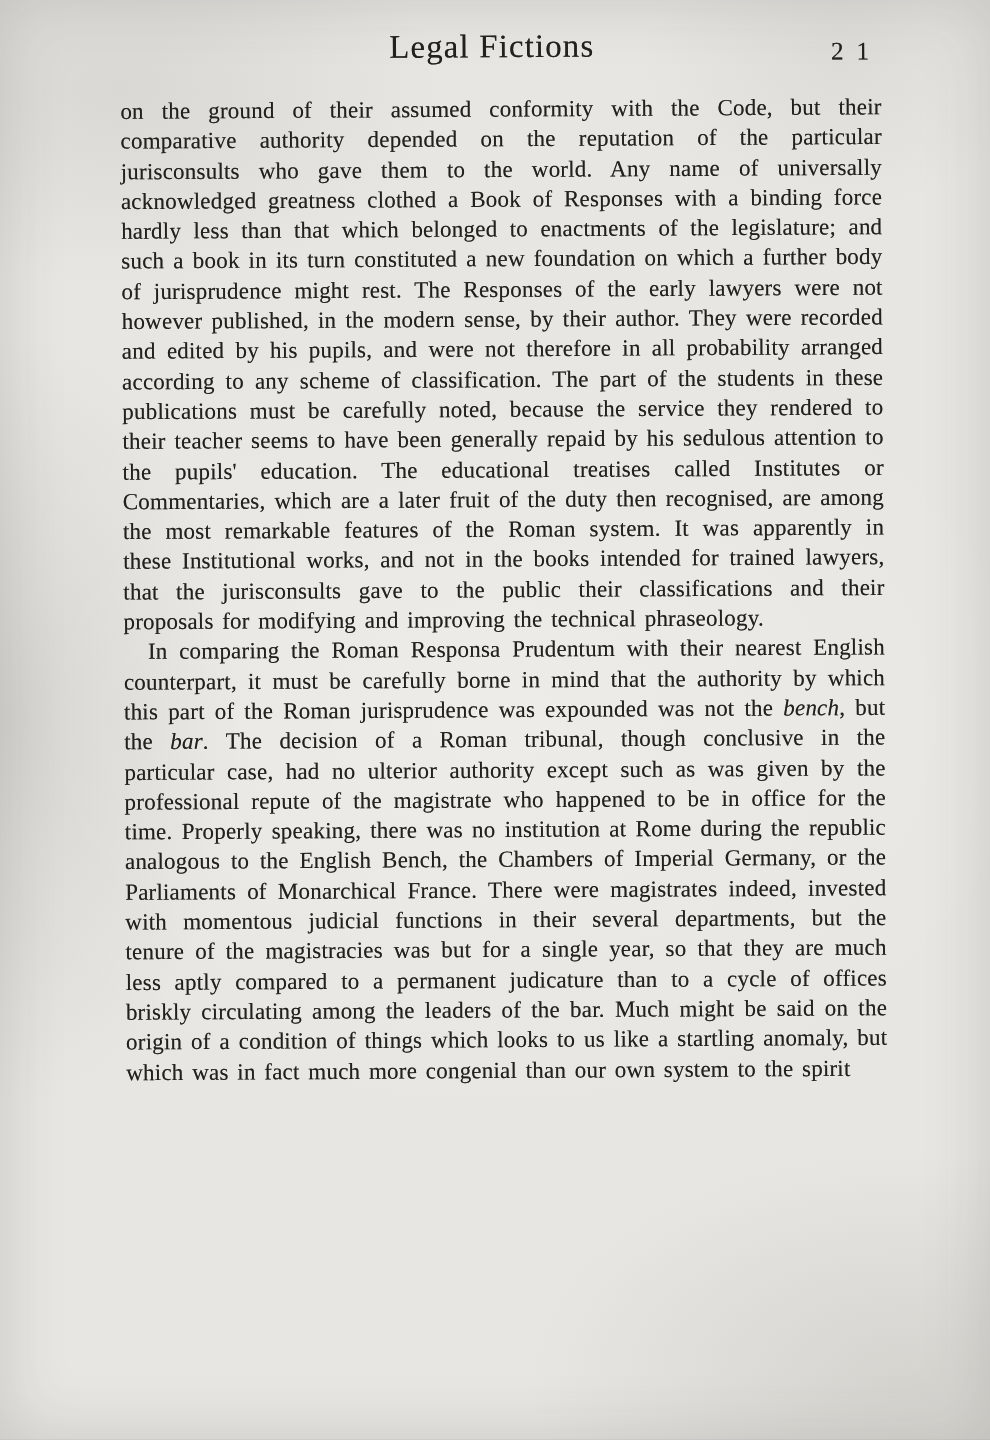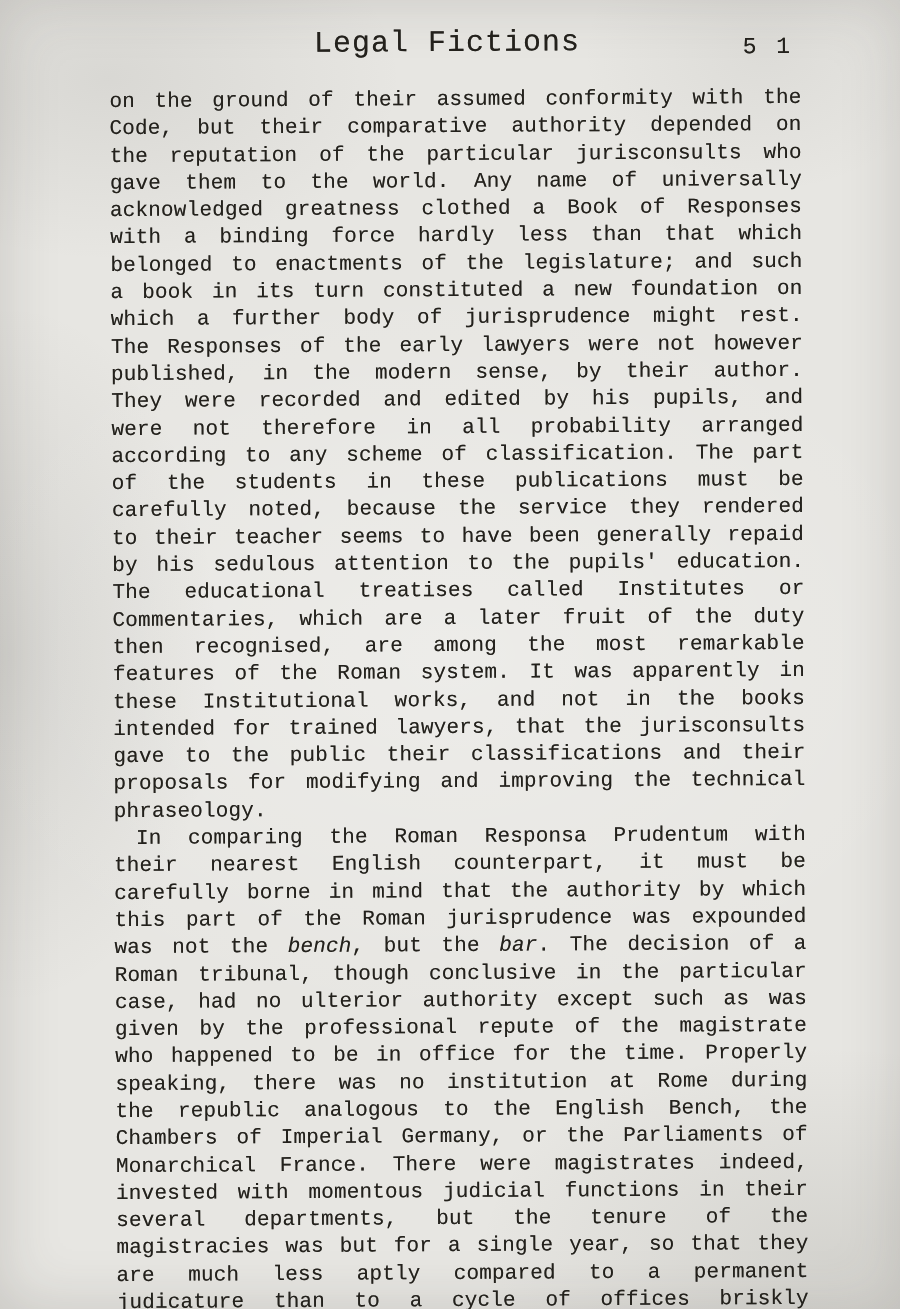--- a/index.html
+++ b/index.html
@@ -14,21 +14,21 @@
     margin: 0 auto;
     overflow: hidden;
     background:
       radial-gradient(ellipse 420px 260px at 12% 6%, rgba(90,90,85,0.10), transparent 70%),
       radial-gradient(ellipse 300px 500px at 1% 50%, rgba(80,80,75,0.12), transparent 70%),
       radial-gradient(ellipse 500px 300px at 92% 96%, rgba(80,80,70,0.12), transparent 70%),
       radial-gradient(ellipse 260px 200px at 85% 4%, rgba(100,100,95,0.08), transparent 70%),
       radial-gradient(ellipse 700px 500px at 50% 50%, rgba(255,255,255,0.25), transparent 75%),
       var(--paper, #e7e6e2);
     box-shadow: inset 0 0 60px rgba(60,58,52,0.18);
-    font-family: Liberation Mono, monospace;
+    font-family: Liberation Serif, serif;
     color: var(--ink, #21201c);
   }
   .scan-tilt {
     position: absolute;
     inset: 0;
     transform: rotate(-0.35deg);
     transform-origin: 50% 40%;
   }
   .header {
     position: relative;
@@ -72,20 +72,20 @@
     font-style: italic;
   }
 </style>
 </head>
 <body>
 
 <div class="page">
   <div class="scan-tilt">
     <div class="header">
       <h1 class="title">Legal Fictions</h1>
-      <span class="page-number">5 1</span>
+      <span class="page-number">2 1</span>
     </div>
     <div class="body-text">
         <p class="para"><span>on the ground of their assumed conformity with the Code, but their comparative authority depended on the reputation of the particular jurisconsults who gave them to the world. Any name of universally acknowledged greatness clothed a Book of Responses with a binding force hardly less than that which belonged to enactments of the legislature; and such a book in its turn constituted a new foundation on which a further body of jurisprudence might rest.  The Responses of the early lawyers were not however published, in the modern sense, by their author.  They were recorded and edited by his pupils, and were not therefore in all probability arranged according to any scheme of classification.  The part of the students in these publications must be carefully noted, because the service they rendered to their teacher seems to have been generally repaid by his sedulous attention to the pupils' education.  The educational treatises called Institutes or Commentaries, which are a later fruit of the duty then recognised, are among the most remarkable features of the Roman system.  It was apparently in these Institutional works, and not in the books intended for trained lawyers, that the jurisconsults gave to the public their classifications and their proposals for modifying and improving the technical phraseology.</span></p>
         <p class="para indent"><span>In comparing the Roman Responsa Prudentum with their nearest English counterpart, it must be carefully borne in mind that the authority by which this part of the Roman jurisprudence was expounded was not the </span><i>bench</i><span>, but the </span><i>bar</i><span>.  The decision of a Roman tribunal, though conclusive in the particular case, had no ulterior authority except such as was given by the professional repute of the magistrate who happened to be in office for the time.  Properly speaking, there was no institution at Rome during the republic analogous to the English Bench, the Chambers of Imperial Germany, or the Parliaments of Monarchical France.  There were magistrates indeed, invested with momentous judicial functions in their several departments, but the tenure of the magistracies was but for a single year, so that they are much less aptly compared to a permanent judicature than to a cycle of offices briskly circulating among the leaders of the bar.  Much might be said on the origin of a condition of things which looks to us like a startling anomaly, but which was in fact much more congenial than our own system to the spirit</span></p>
       </div>
   </div>
 </div>
 
 </body></html>

